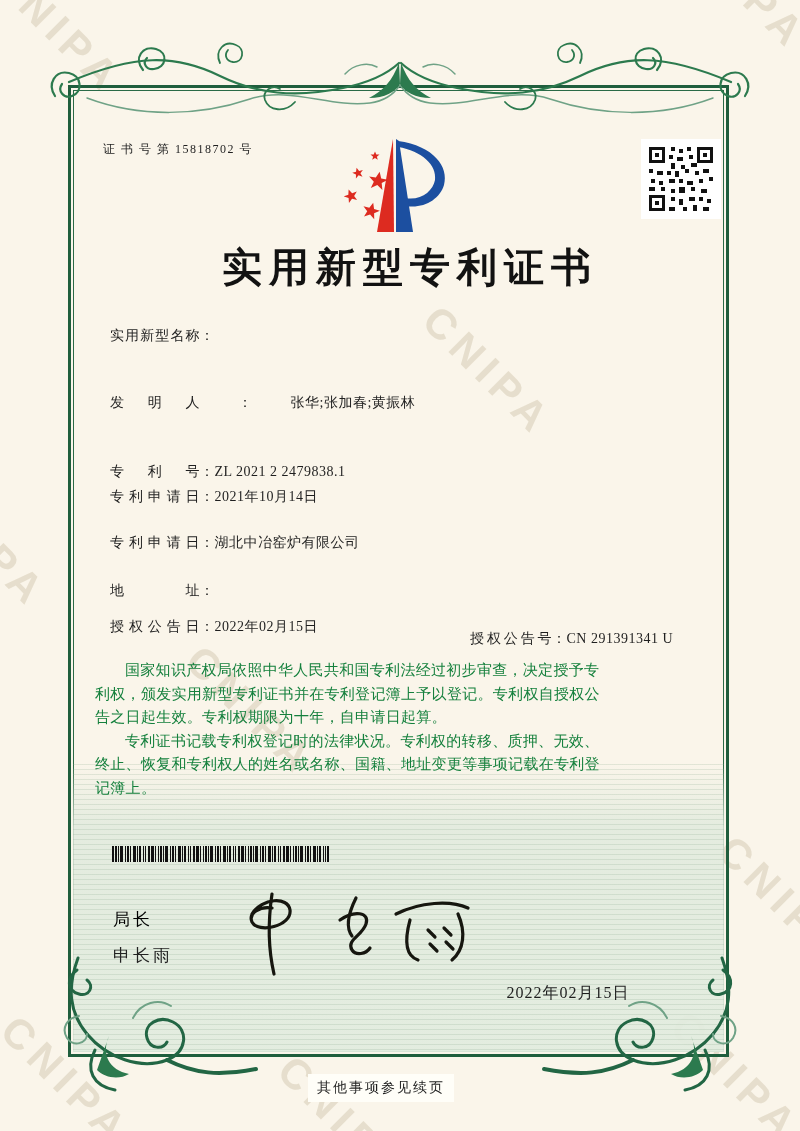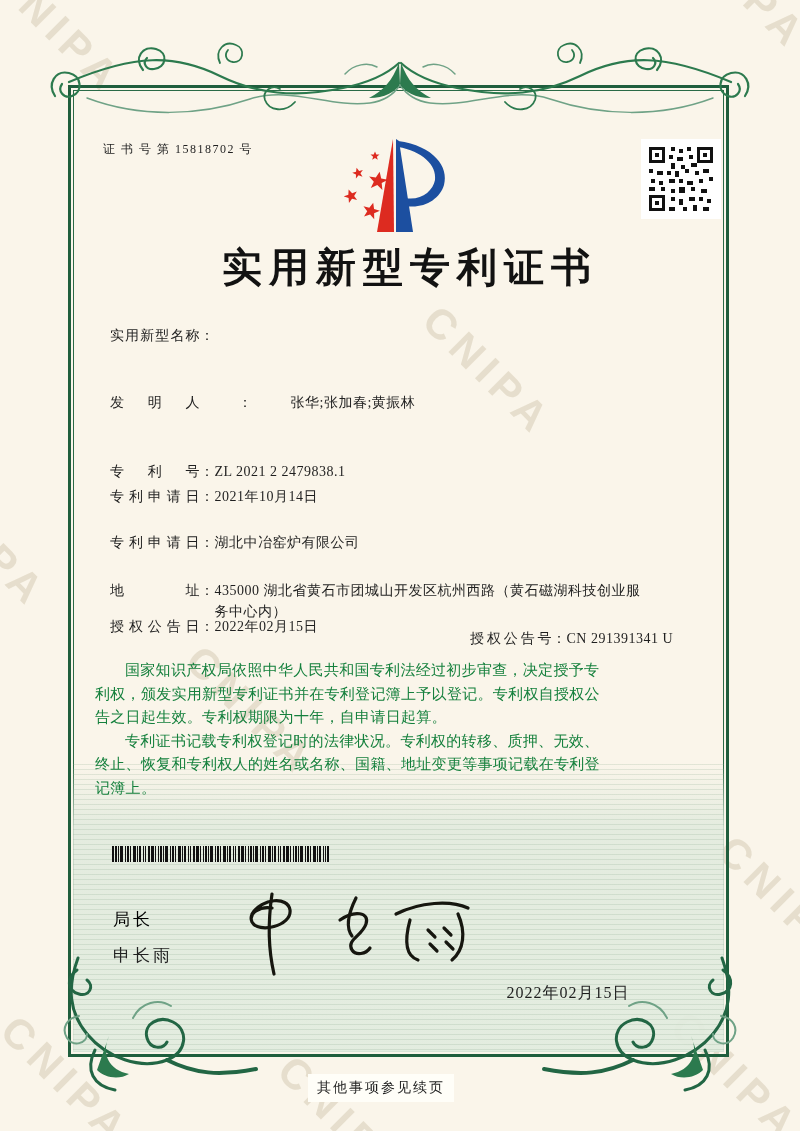--- a/index.html
+++ b/index.html
@@ -215,21 +215,20 @@
     <span class="val">2021年10月14日</span>
   </div>
   <div class="row" style="top:532px;">
     <span class="lbl">专利申请日</span>
       <span class="colon">：</span>
     <span class="val">湖北中冶窑炉有限公司</span>
   </div>
   <div class="row r-addr" style="top:580px;">
     <span class="lbl">地址</span>
       <span class="colon">：</span>
-    <span class="val">435000 湖北省黄石市团城山开发区杭州西路（黄石磁湖科技创业服务中心内）</span>
   </div>
   <div class="row" style="top:616px;">
     <span class="lbl">授权公告日</span>
       <span class="colon">：</span>
     <span class="val">2022年02月15日</span>
   </div>
   <div class="row r7b" style="top:628px;">
     <span class="lbl">授权公告号</span>
       <span class="colon">：</span>
     <span class="val">CN 291391341 U</span>

